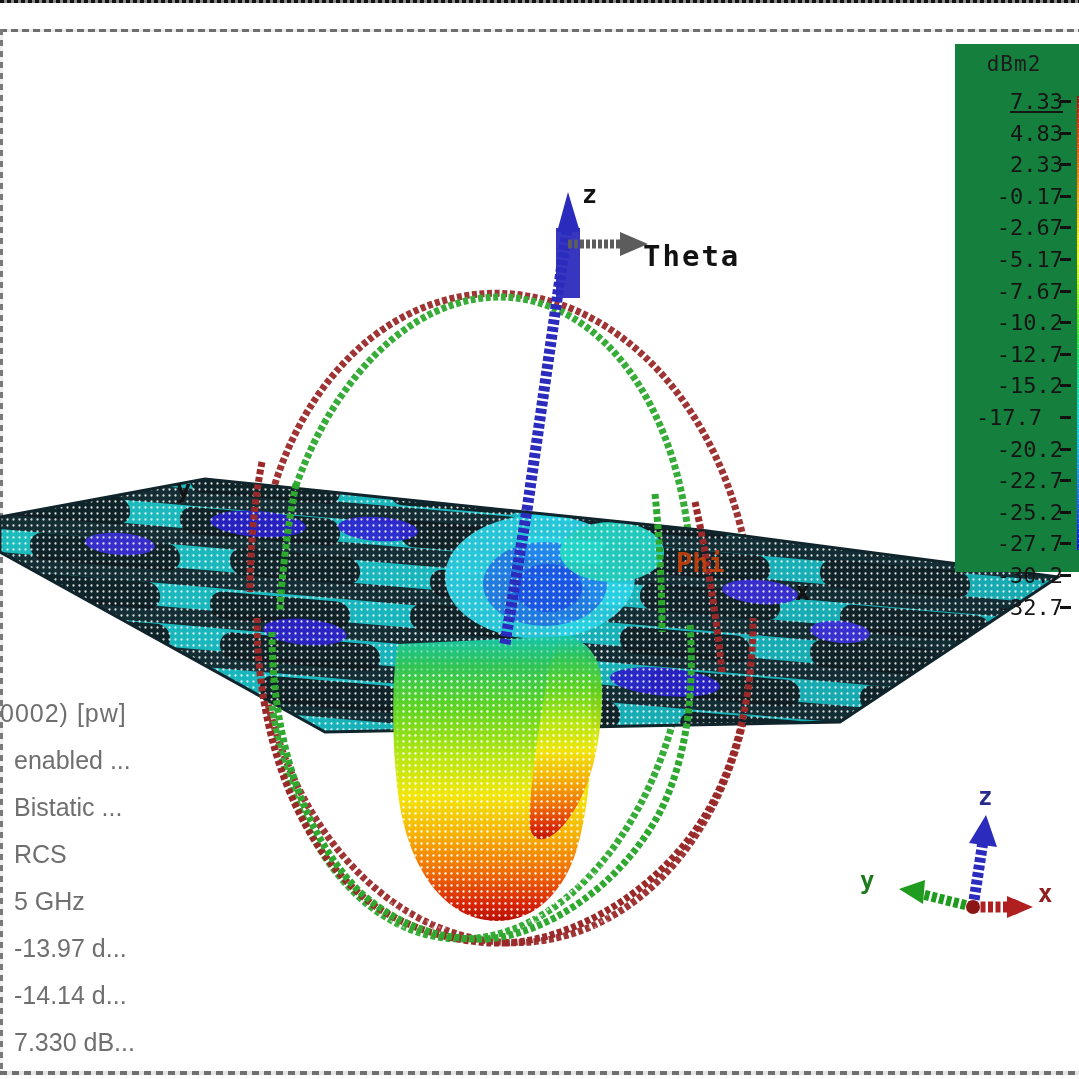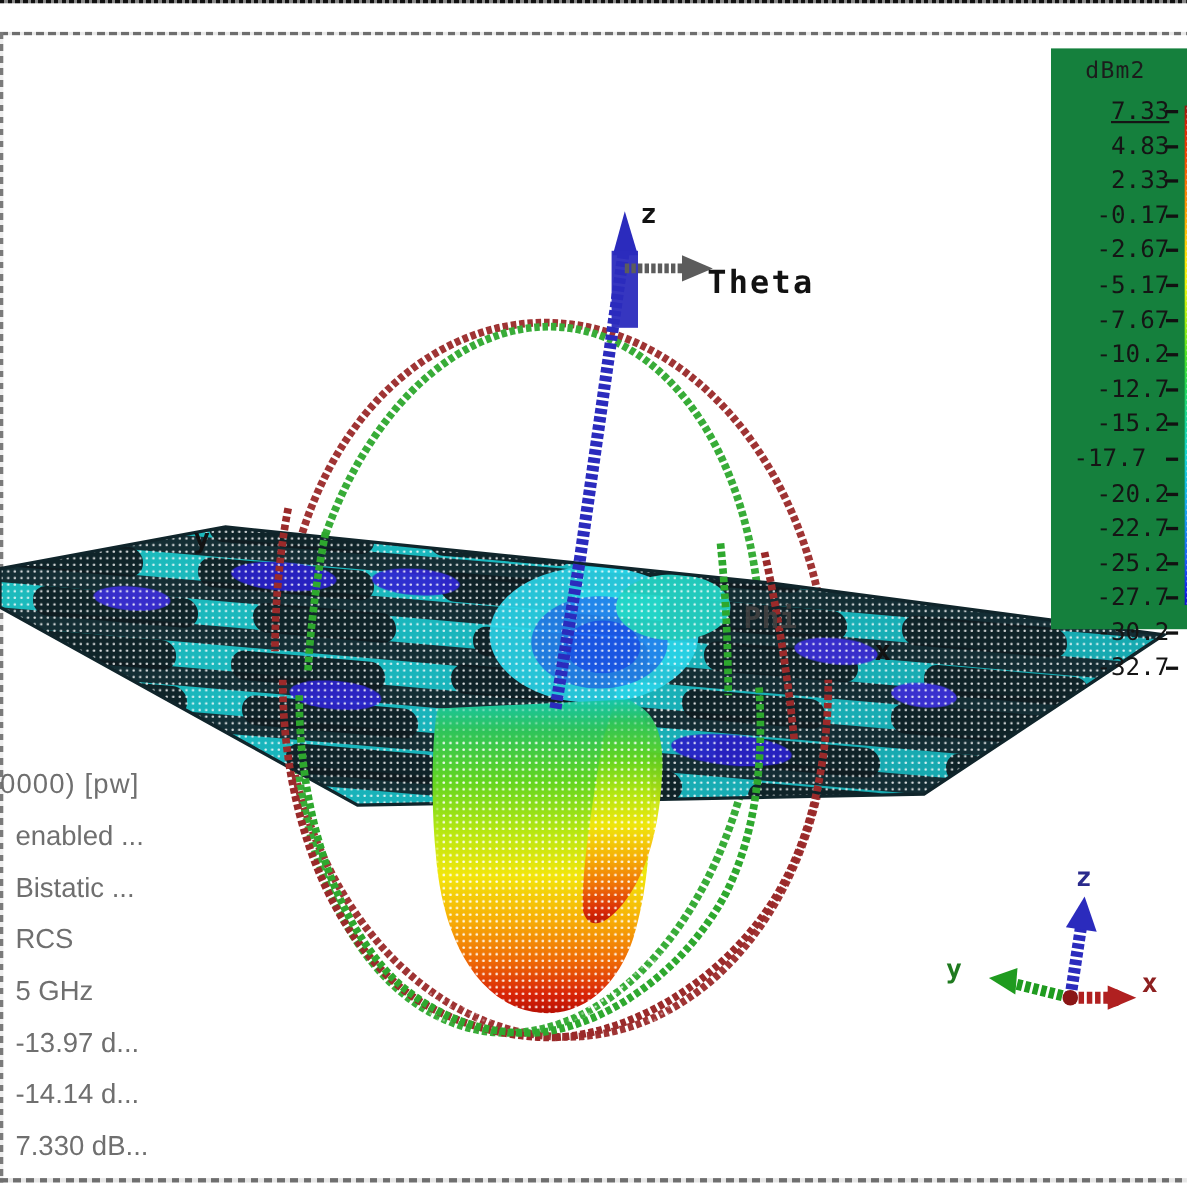--- a/index.html
+++ b/index.html
@@ -49,21 +49,21 @@
   
   #scene{position:absolute;left:0;top:32px;width:1079px;height:1014px;}
 
   
   .axlabel{position:absolute;font-family:"DejaVu Sans Mono","Liberation Mono",monospace;
        font-weight:bold;color:#121212;}
   #lbl-z{left:582px;top:148px;font-size:25px;}
   #lbl-x{left:795px;top:545px;font-size:25px;}
   #lbl-y{left:176px;top:443px;font-size:25px;}
   #lbl-theta{left:643px;top:207px;font-size:29px;letter-spacing:2px;}
-  #lbl-phi{left:676px;top:515px;font-size:27px;color:#404040;opacity:.92;}
+  #lbl-phi{left:676px;top:515px;font-size:27px;color:#c2410c;opacity:.92;}
 
   
   #triad{position:absolute;left:855px;top:785px;width:205px;height:150px;}
   .triadlabel{position:absolute;font-family:"DejaVu Sans Mono","Liberation Mono",monospace;
        font-weight:bold;font-size:24px;}
   #t-z{left:123px;top:-2px;color:#2a2a8c;}
   #t-x{left:183px;top:95px;color:#8d2020;}
   #t-y{left:5px;top:82px;color:#1f7a1f;}
 </style>
 </head>
@@ -264,21 +264,21 @@
         <div class="lg-row" style="position: relative;"><span>-25.2</span><span class="lg-tick" style="top: 14px;"></span></div>
         <div class="lg-row" style="position: relative;"><span>-27.7</span><span class="lg-tick" style="top: 14px;"></span></div>
         <div class="lg-row" style="position: relative;"><span>-30.2</span><span class="lg-tick" style="top: 14px;"></span></div>
         <div class="lg-row" style="position: relative;"><span>-32.7</span><span class="lg-tick" style="top: 14px;"></span></div>
       </div>
     <div id="cbar"></div>
     <div id="cbar-dots"></div>
   </div>
 
   <div id="infoblock">
-      <div class="ln first">0000)  [pw]</div>
+      <div class="ln first">0002)  [pw]</div>
       <div class="ln">enabled ...</div>
       <div class="ln">Bistatic ...</div>
       <div class="ln">RCS</div>
       <div class="ln">5 GHz</div>
       <div class="ln">-13.97 d...</div>
       <div class="ln">-14.14 d...</div>
       <div class="ln">7.330 dB...</div>
     </div>
 
   <div id="triad">

